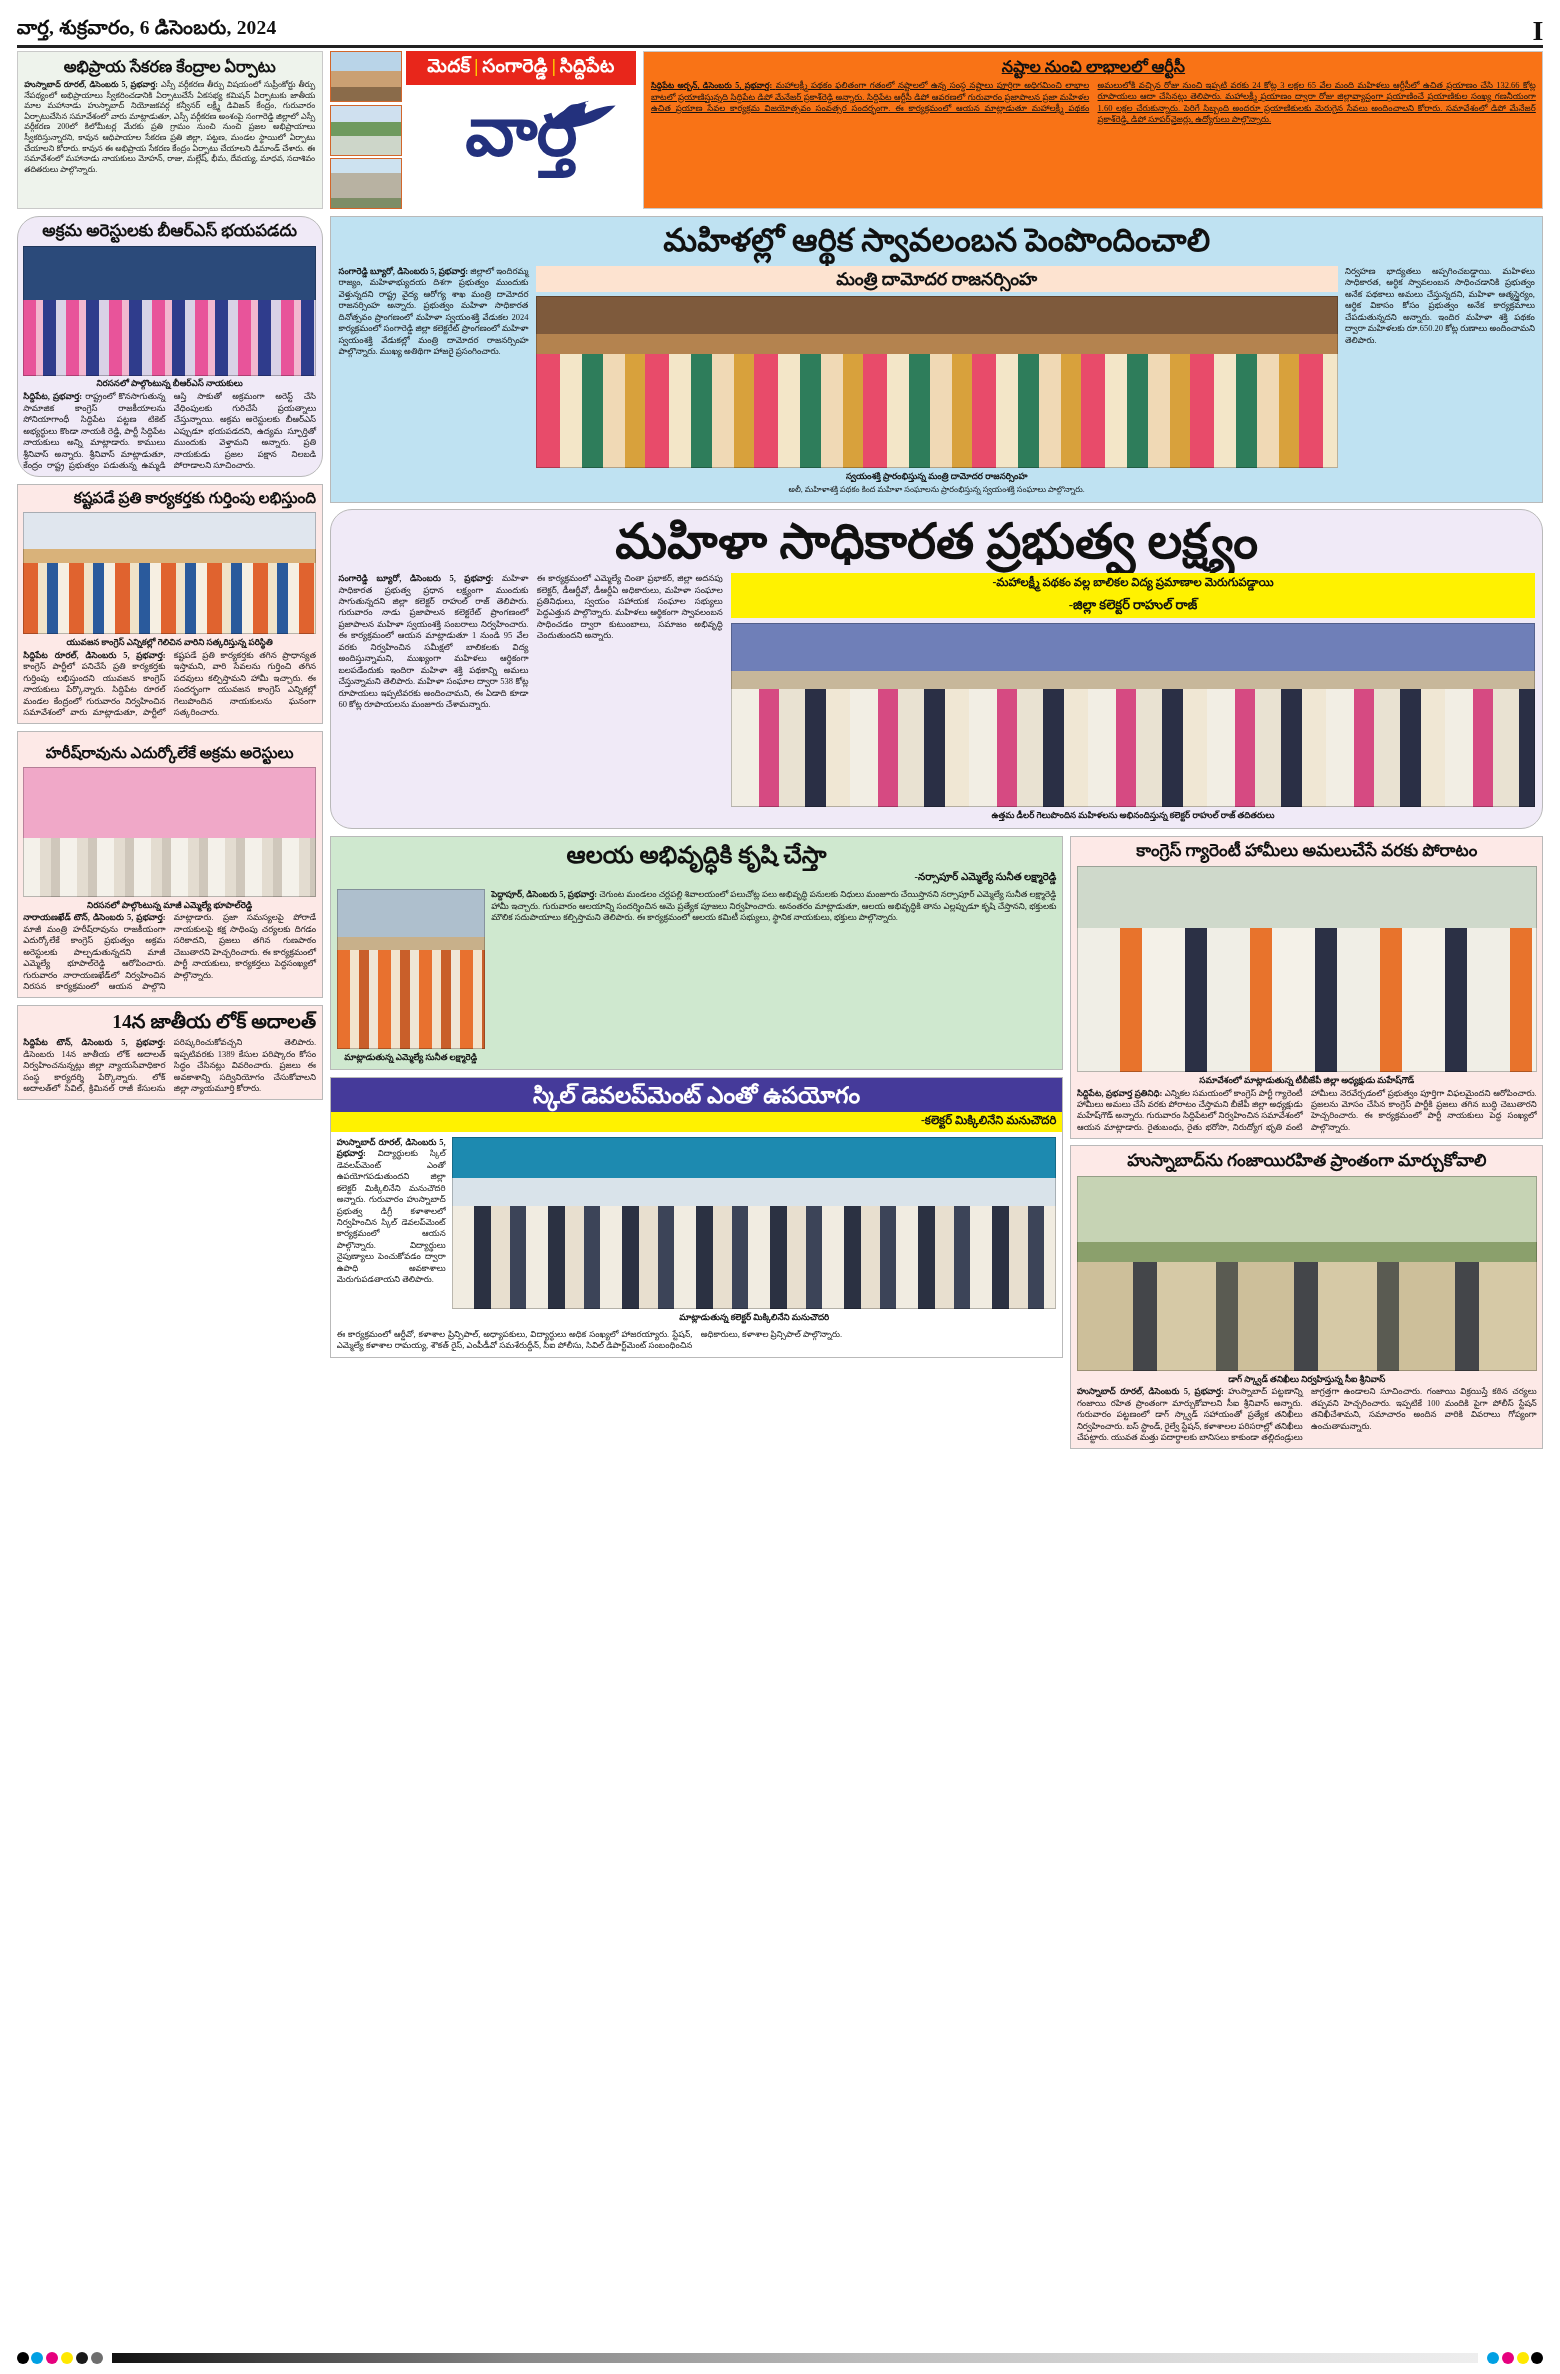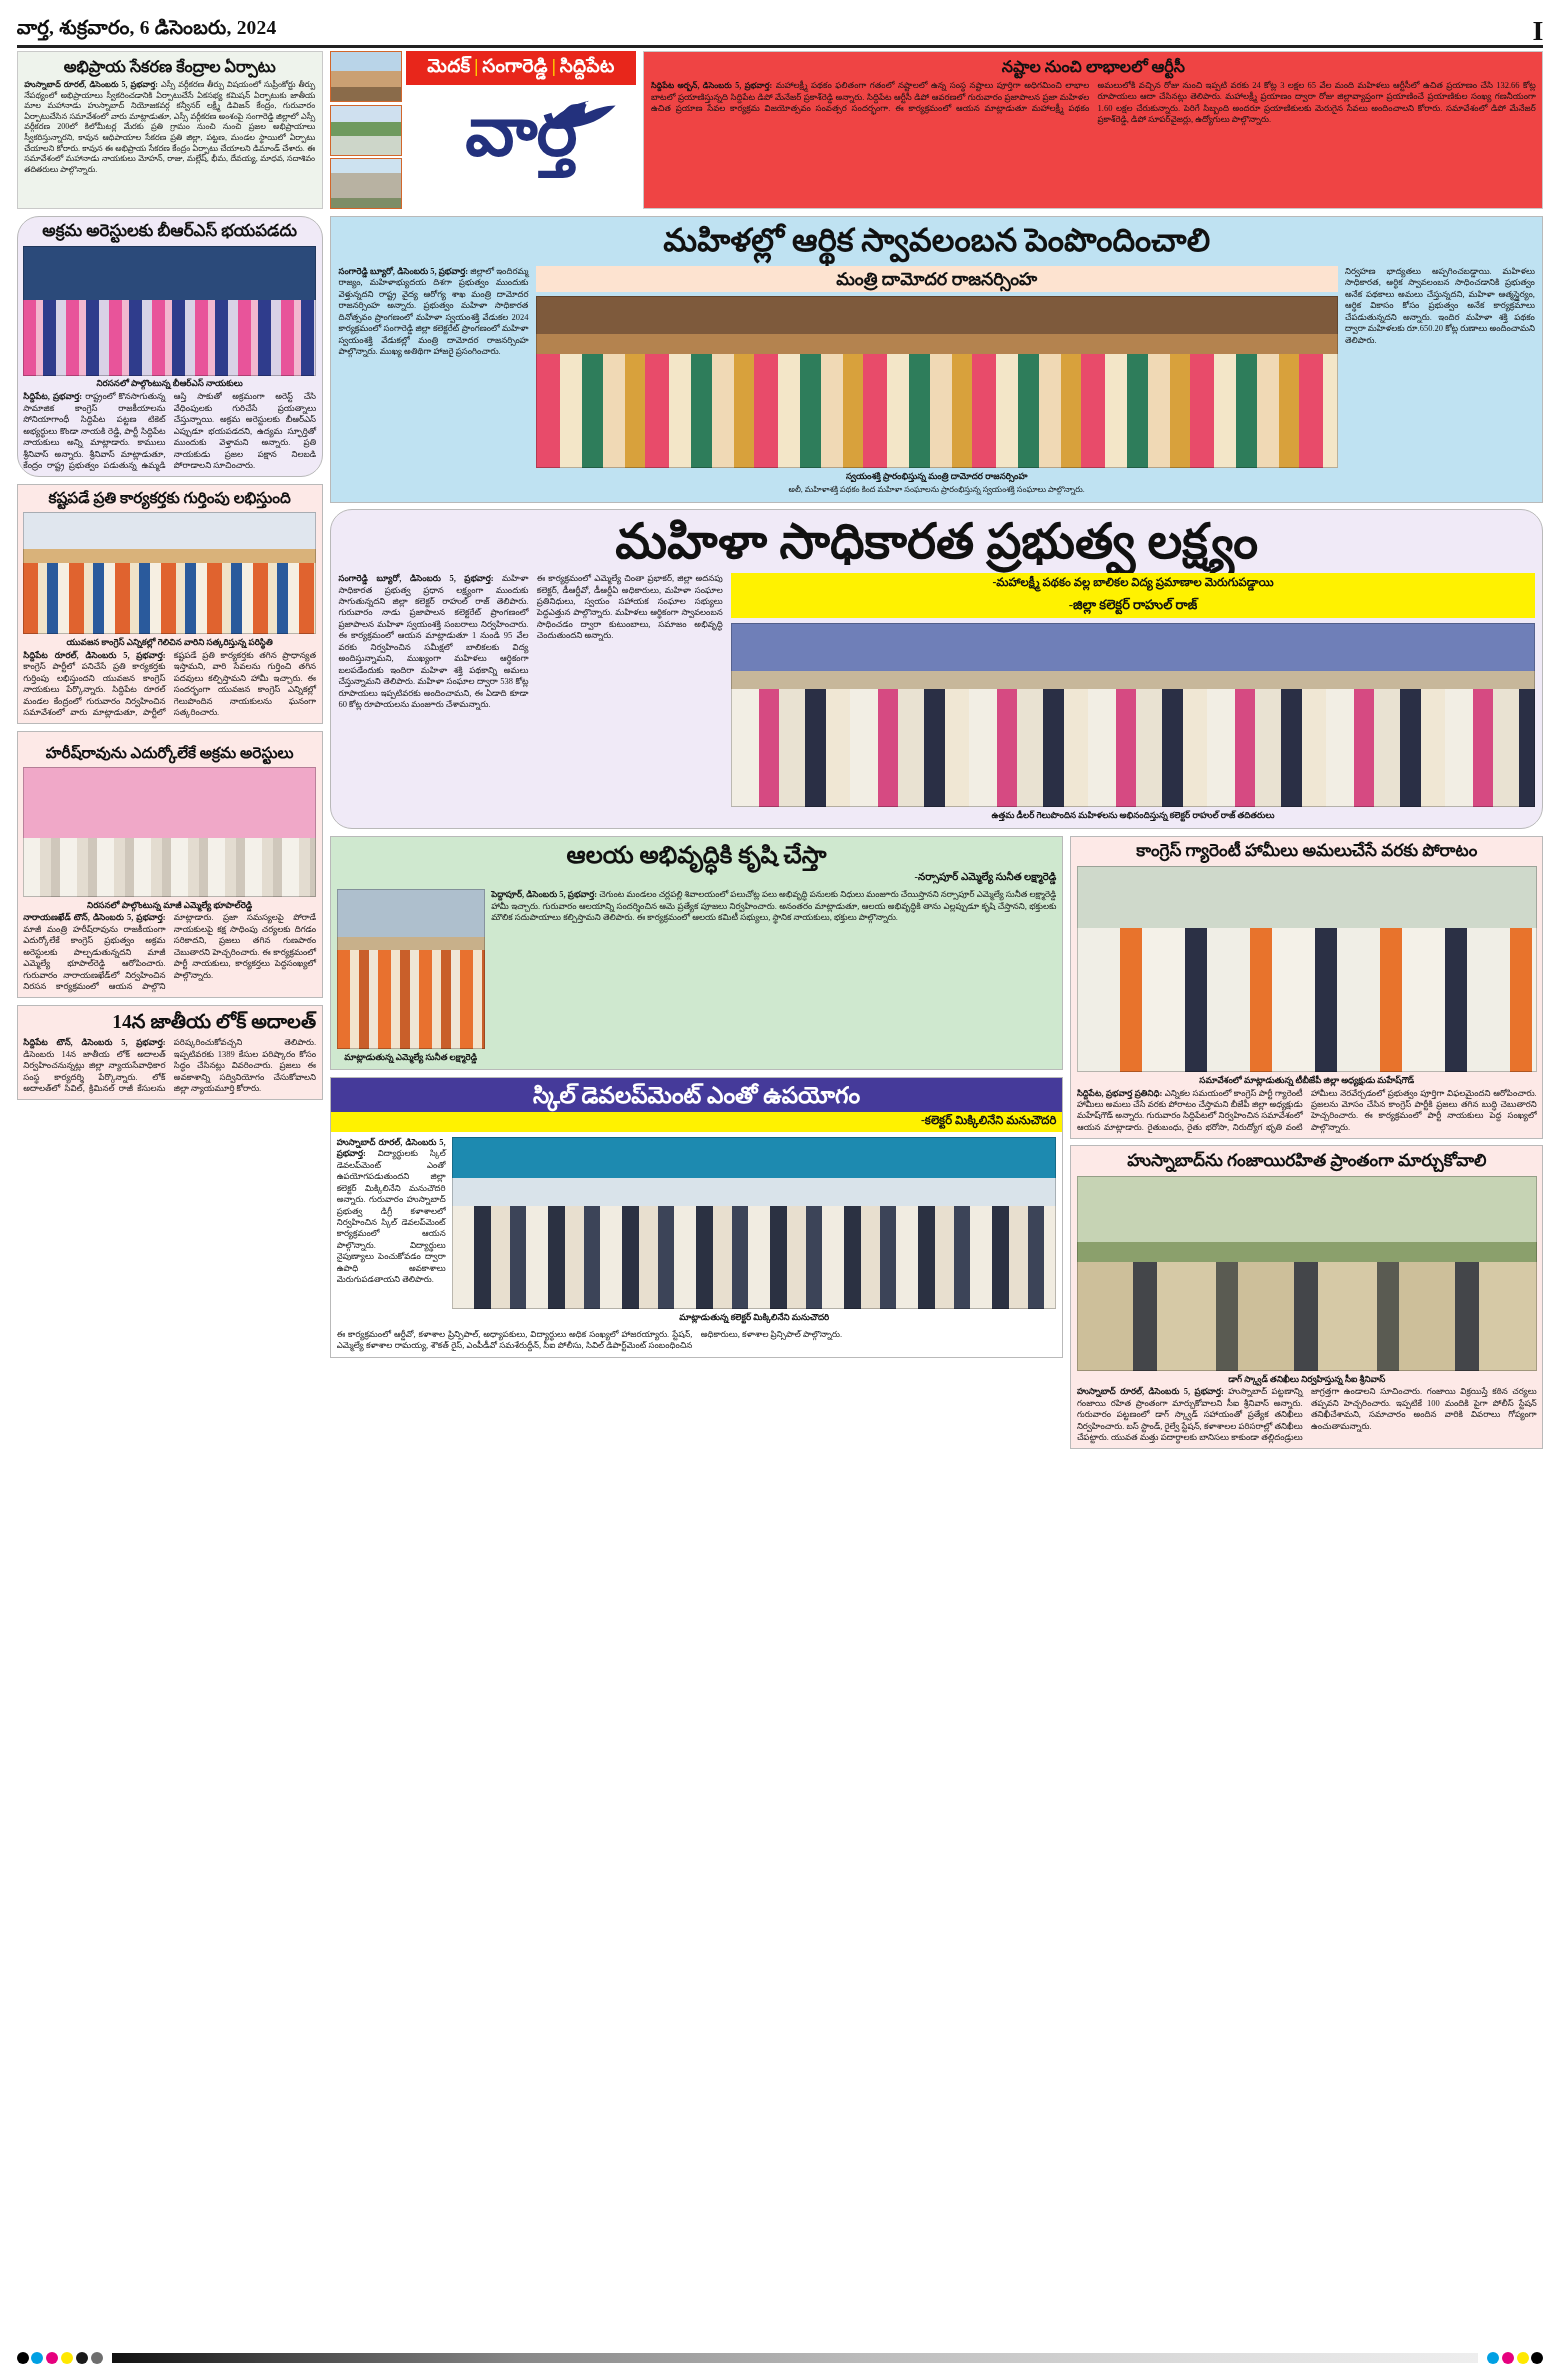--- a/index.html
+++ b/index.html
@@ -30,21 +30,21 @@
   .photostrip .ph { flex:1; border:1.9px solid #d2662b; background:#8fa98b; position:relative; overflow:hidden; }
   .logo-area { flex:1; position:relative; padding-left:3.7px; }
   .districts { background:#e8261b; color:#fff; font-size:18.6px; font-weight:bold;
                text-align:center; padding:3.7px 1.9px; letter-spacing:0.3px; white-space:nowrap;
                overflow:hidden; }
   .districts .sep { color:#ffd400; padding:0 3.7px; }
   .logoword { font-size:69px; font-weight:bold; color:#23317d; line-height:.95;
               text-align:center; margin-top:15px; letter-spacing:-0.9px; }
   .dove { position:absolute; right:16.7px; top:45px; width:80px; height:43px; }
 
-  .mh-col.right { flex:1 1 auto; background:#ef4444; border:0.9px solid #c9c9c9; }
+  .mh-col.right { flex:1 1 auto; background:#f97316; border:0.9px solid #c9c9c9;text-decoration:underline; }
 
   
   .box { border:0.9px solid #b9b9b9; margin-bottom:6.5px; overflow:hidden; }
   .hl-band { font-weight:bold; text-align:center; line-height:1.18; }
   .kicker { font-size:10.2px; font-weight:bold; text-align:right; }
   .byline { font-size:8.5px; font-weight:bold; display:inline; }
   .body2 { column-count:2; column-gap:8.3px; font-size:8.5px; line-height:1.35; text-align:justify; }
   .cap { font-size:8.7px; font-weight:bold; text-align:center; padding:2.8px 1.9px 0.9px; }
 
   
@@ -123,21 +123,21 @@
       <div class="box p-lav" style="padding:4.6px 5.6px;">
         <div class="hl-band" style="font-size:16.7px;">అక్రమ అరెస్టులకు బీఆర్ఎస్ భయపడదు</div>
         <div class="photo" style="height:130px;margin:4.6px 0 0;background:linear-gradient(#2b4a7a 0 42%,#6b4fa0 42% 60%,#c9c2d6 60% 100%)">
           <div class="crowd" style="background:repeating-linear-gradient(90deg,#e8549a 0 13px,#f2b7cf 13px 20.4px,#2f3c8c 20.4px 33px,#d9d2e6 33px 43px)"></div>
         </div>
         <div class="cap">నిరసనలో పాల్గొంటున్న బీఆర్ఎస్ నాయకులు</div>
         <div class="body2"><span class="byline">సిద్దిపేట, ప్రభవార్త:</span> <span>రాష్ట్రంలో కొనసాగుతున్న సామాజిక కాంగ్రెస్ రాజకీయాలను సోనియాగాంధీ సిద్దిపేట పట్టణ టికెట్ అభ్యర్థులు కొండా నాయకి రెడ్డి, పార్టీ సిద్దిపేట నాయకులు అన్ని మాట్లాడారు. కాములు శ్రీనివాస్ అన్నారు. శ్రీనివాస్ మాట్లాడుతూ, కేంద్రం రాష్ట్ర ప్రభుత్వం పడుతున్న ఉమ్మడి ఆస్తి సాకుతో అక్రమంగా అరెస్ట్ చేసి వేధింపులకు గురిచేసే ప్రయత్నాలు చేస్తున్నాయి. అక్రమ అరెస్టులకు బీఆర్ఎస్ ఎప్పుడూ భయపడదని, ఉద్యమ స్ఫూర్తితో ముందుకు వెళ్తామని అన్నారు. ప్రతి నాయకుడు ప్రజల పక్షాన నిలబడి పోరాడాలని సూచించారు.</span></div>
       </div>
 
       <div class="box p-pink" style="padding:4.6px 5.6px;">
-        <div class="hl-band" style="font-size:15.3px;">కష్టపడే ప్రతి కార్యకర్తకు గుర్తింపు లభిస్తుంది</div>
+        <div class="hl-band" style="font-size:15.3px;text-align:right;">కష్టపడే ప్రతి కార్యకర్తకు గుర్తింపు లభిస్తుంది</div>
         <div class="photo" style="height:122px;margin:4.6px 0 0;background:linear-gradient(#e0e6ee 0 30%,#d9b27a 30% 55%,#8c9aa8 55% 100%)">
           <div class="crowd" style="background:repeating-linear-gradient(90deg,#e0632f 0 15px,#f0e3c8 15px 24px,#2a5a9c 24px 35px,#f6efe2 35px 46px)"></div>
         </div>
         <div class="cap">యువజన కాంగ్రెస్ ఎన్నికల్లో గెలిచిన వారిని సత్కరిస్తున్న పరిస్థితి</div>
         <div class="body2"><span class="byline">సిద్దిపేట రూరల్, డిసెంబరు 5, ప్రభవార్త:</span> <span>కాంగ్రెస్ పార్టీలో పనిచేసే ప్రతి కార్యకర్తకు గుర్తింపు లభిస్తుందని యువజన కాంగ్రెస్ నాయకులు పేర్కొన్నారు. సిద్దిపేట రూరల్ మండల కేంద్రంలో గురువారం నిర్వహించిన సమావేశంలో వారు మాట్లాడుతూ, పార్టీలో కష్టపడే ప్రతి కార్యకర్తకు తగిన ప్రాధాన్యత ఇస్తామని, వారి సేవలను గుర్తించి తగిన పదవులు కల్పిస్తామని హామీ ఇచ్చారు. ఈ సందర్భంగా యువజన కాంగ్రెస్ ఎన్నికల్లో గెలుపొందిన నాయకులను ఘనంగా సత్కరించారు.</span></div>
       </div>
 
       <div class="box p-pink" style="padding:4.6px 5.6px;">
         <div class="hl-band" style="font-size:15.3px;margin-top:8px;">హరీష్‌రావును ఎదుర్కోలేకే అక్రమ అరెస్టులు</div>
         <div class="photo" style="height:130px;margin:4.6px 0 0;background:linear-gradient(#f0a8c8 0 55%,#c98a9e 55% 70%,#8e7f86 70% 100%)">

